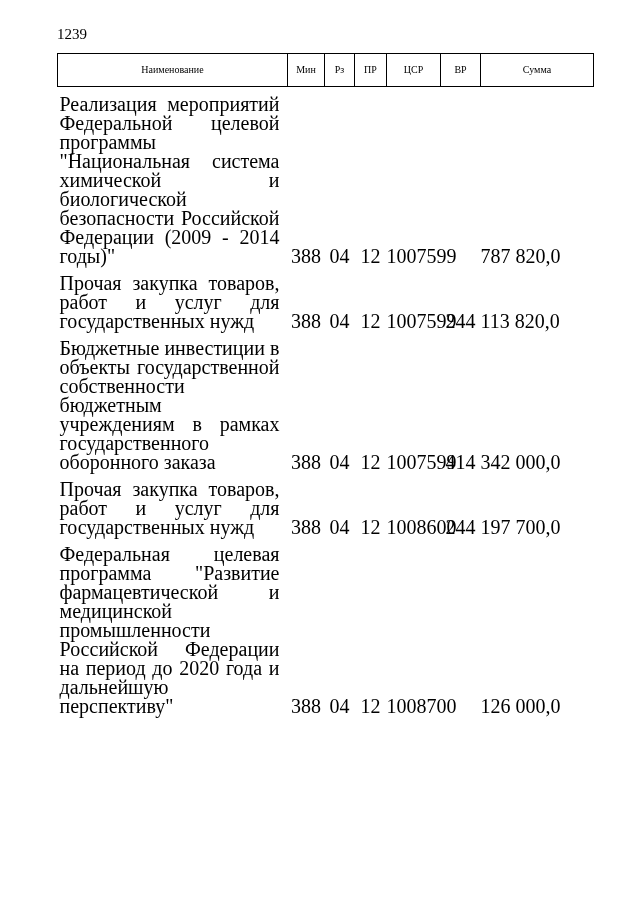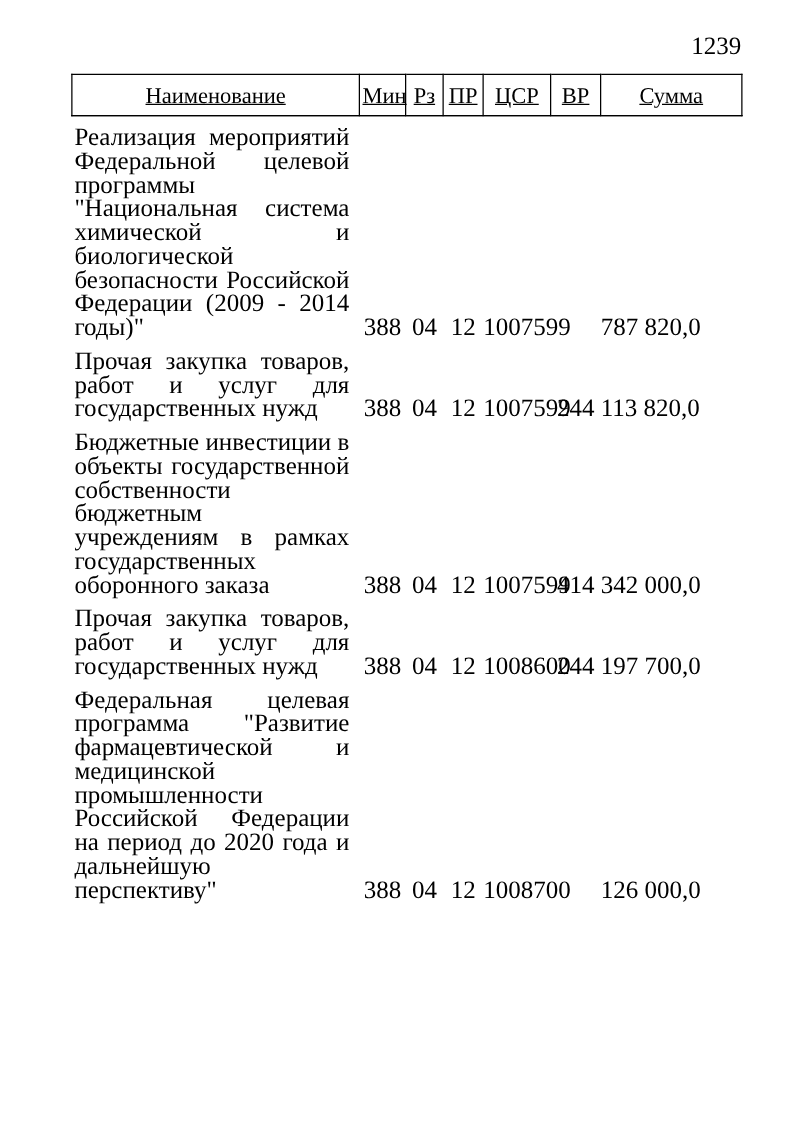--- a/index.html
+++ b/index.html
@@ -13,22 +13,22 @@
     color: #000000;
     font-family: "Liberation Serif", serif;
     font-size: 14px;
     overflow: hidden;
   }
   .page-container {
     width: 536px;
     margin: 26px 0 0 57px;
   }
   .page-number {
-    text-align: right;
-    font-size: 20px;
+    text-align: left;
+    font-size: 15px;
     margin-bottom: 10px;
   }
   .units-note {
     text-align: right;
     font-size: 14px;
     margin-bottom: 3px;
   }
   table.budget-table {
     border-collapse: collapse;
     table-layout: fixed;
@@ -38,26 +38,25 @@
   col.col-min   { width: 37px; }
   col.col-rz    { width: 30px; }
   col.col-pr    { width: 32px; }
   col.col-csr   { width: 54px; }
   col.col-vr    { width: 40px; }
   col.col-sum   { width: 113px; }
 
   th.hdr {
     border: 1px solid #000000;
     font-weight: normal;
-    font-size: 18px;
+    font-size: 10px;
     text-align: center;
     vertical-align: middle;
     padding: 7px 2px;
     line-height: 18px;
-    text-decoration: underline;
   }
   td {
     vertical-align: bottom;
     line-height: 19px;
     padding: 8px 0 0 0;
     font-size: 20px;
   }
   td.name {
     text-align: justify;
     padding-left: 2px;
@@ -114,21 +113,21 @@
       <tr>
         <td class="name">Прочая закупка товаров, работ и услуг для государственных нужд</td>
         <td class="c">388</td>
         <td class="c">04</td>
         <td class="c">12</td>
         <td class="c">1007599</td>
         <td class="c">244</td>
         <td class="sum">113 820,0</td>
       </tr>
       <tr>
-        <td class="name">Бюджетные инвестиции в объекты государственной собственности бюджетным учреждениям в рамках государственных оборонного заказа</td>
+        <td class="name">Бюджетные инвестиции в объекты государственной собственности бюджетным учреждениям в рамках государственного оборонного заказа</td>
         <td class="c">388</td>
         <td class="c">04</td>
         <td class="c">12</td>
         <td class="c">1007599</td>
         <td class="c">414</td>
         <td class="sum">342 000,0</td>
       </tr>
       <tr>
         <td class="name">Прочая закупка товаров, работ и услуг для государственных нужд</td>
         <td class="c">388</td>

